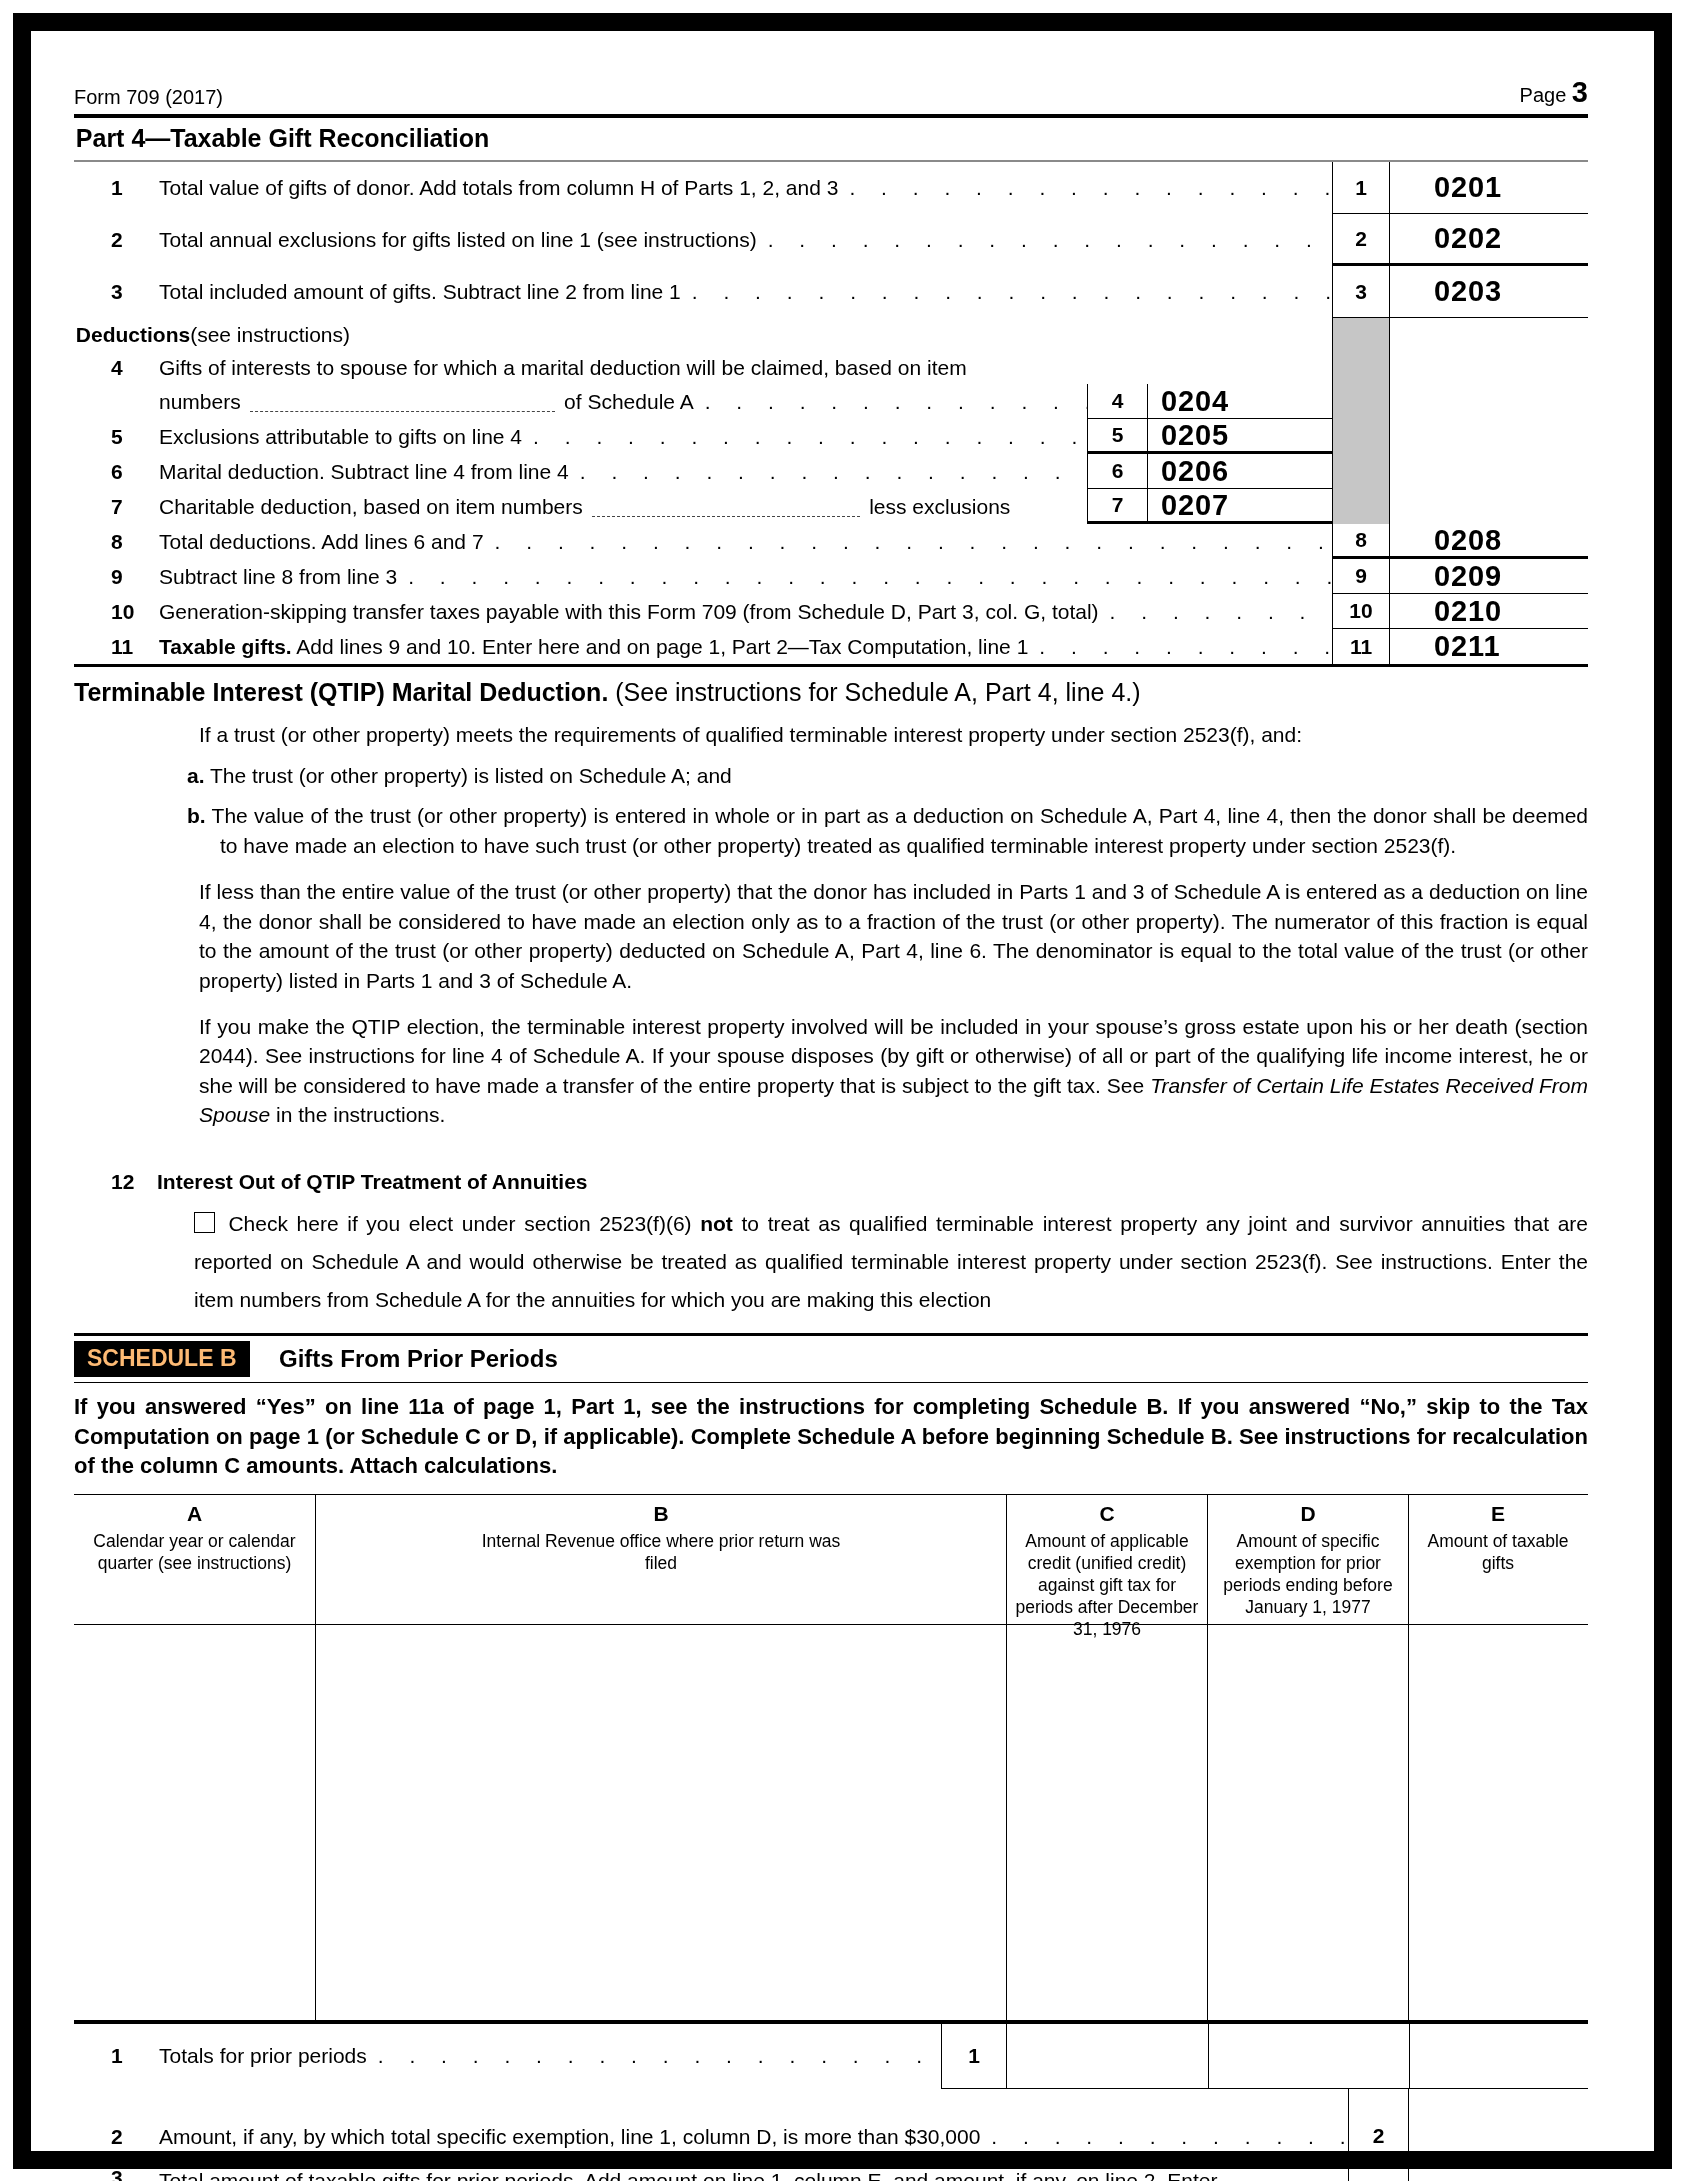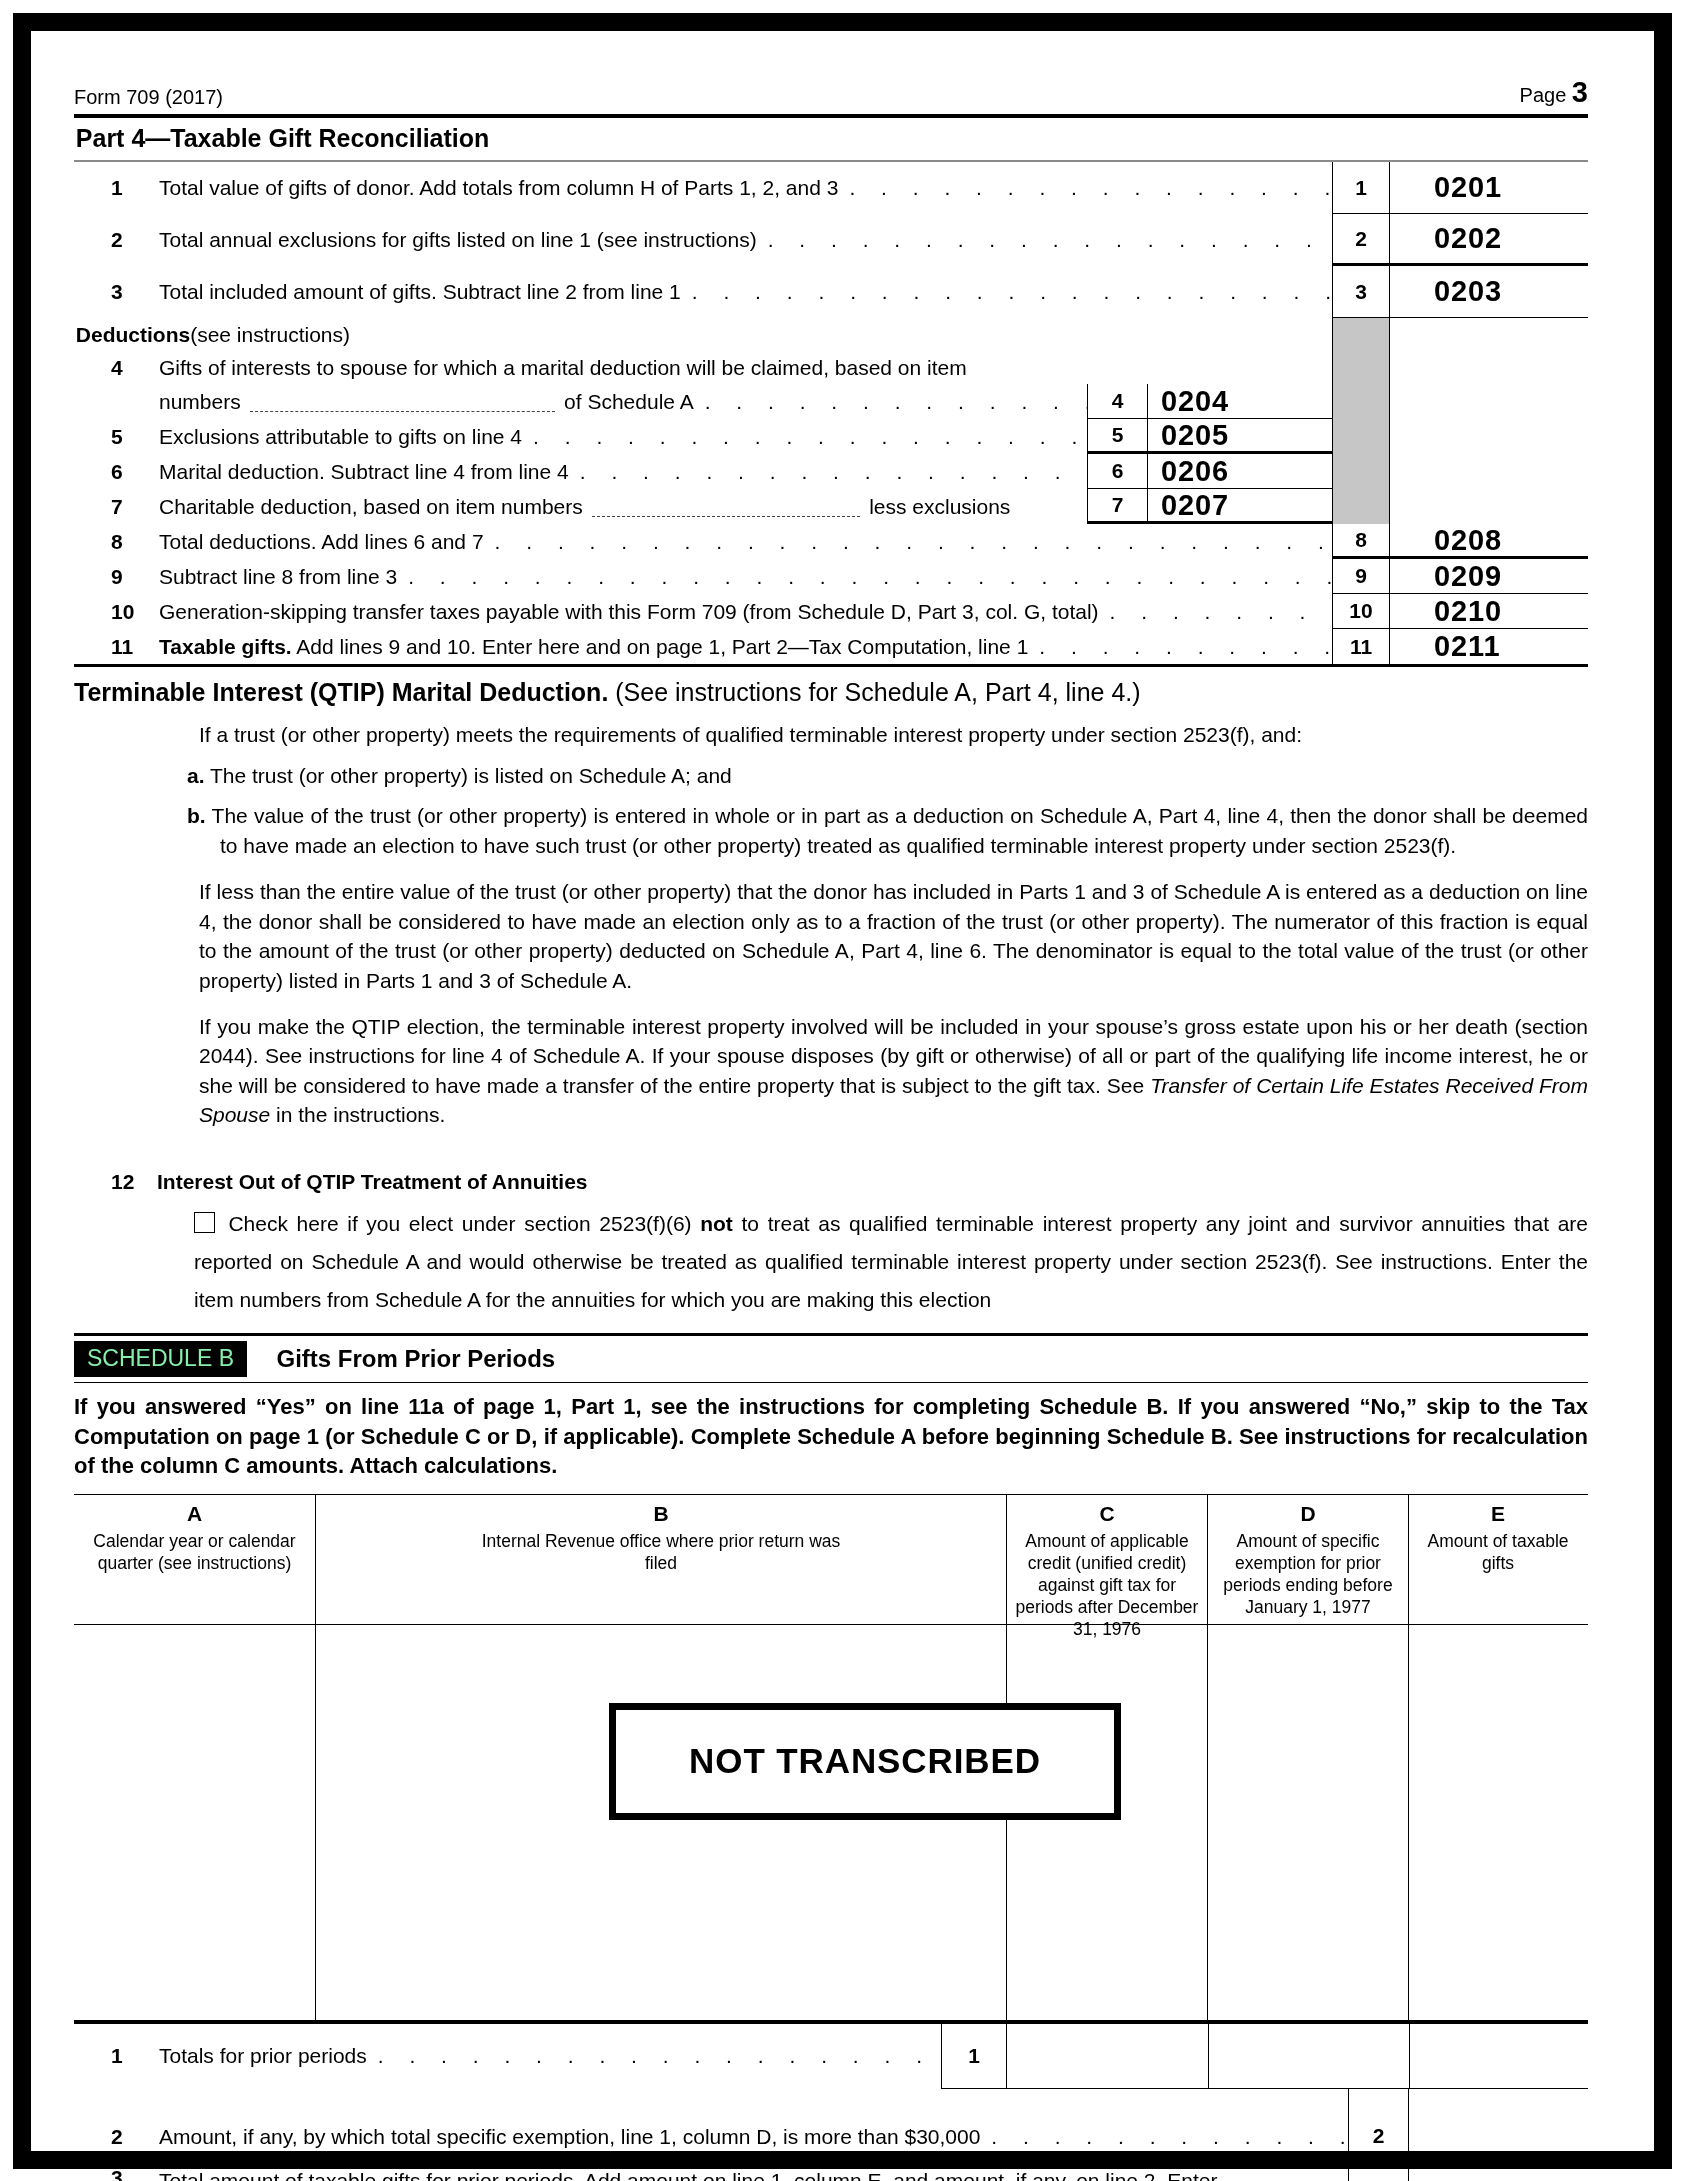--- a/index.html
+++ b/index.html
@@ -66,21 +66,21 @@
   .l12 { margin-top:40px; font-size:21px; }
   .l12 .head { display:flex; margin-bottom:11px; }
   .l12 .head .lnum { width:83px; }
   .checkpara { margin-left:120px; line-height:38px; text-align:justify; }
   .checkbox { display:inline-block; width:19.4px; height:19.4px; border:1.8px solid #000;
               margin-right:13px; vertical-align:-2.8px; background:#fff; }
 
   
   .schb-band { border-top:3.7px solid #000; border-bottom:1.8px solid #000;
                display:flex; align-items:center; padding:4.6px 0; margin-top:14.8px; }
-  .schb-badge { background:#000; color:#86efac; font-weight:normal; font-size:23px;
+  .schb-badge { background:#000; color:#fdba74; font-weight:bold; font-size:23px;
                 padding:3.7px 13px 5.5px; }
   .schb-title { font-weight:bold; font-size:24px; margin-left:29.5px; }
   .schb-instr { font-weight:bold; font-size:22px; line-height:29.5px; text-align:justify;
                 margin:9.2px 0 13px; }
 
   
   .tbl { border-top:1.8px solid #000; }
   .thead { display:flex; align-items:stretch; border-bottom:1.8px solid #000; height:129px; }
   .tc { box-sizing:border-box; border-left:1.8px solid #000; text-align:center; padding-top:7.4px; }
   .tc:first-child { border-left:none; }
@@ -334,21 +334,20 @@
           <div class="tletter">E</div>
           <div class="tdesc">Amount of taxable gifts</div>
         </div>
       </div>
       <div class="tbody">
         <div class="tc cA"></div>
         <div class="tc cB"></div>
         <div class="tc cC"></div>
         <div class="tc cD"></div>
         <div class="tc cE"></div>
-        <div class="wmbox">NOT TRANSCRIBED</div>
       </div>
 
       <div class="trow1">
         <div class="pleft">
           <span class="lnum">1</span>
           <span class="ltext">Totals for prior periods</span>
           <span class="leader"></span>
         </div>
         <div class="nbox1">1</div>
         <div class="cell cC"></div>

